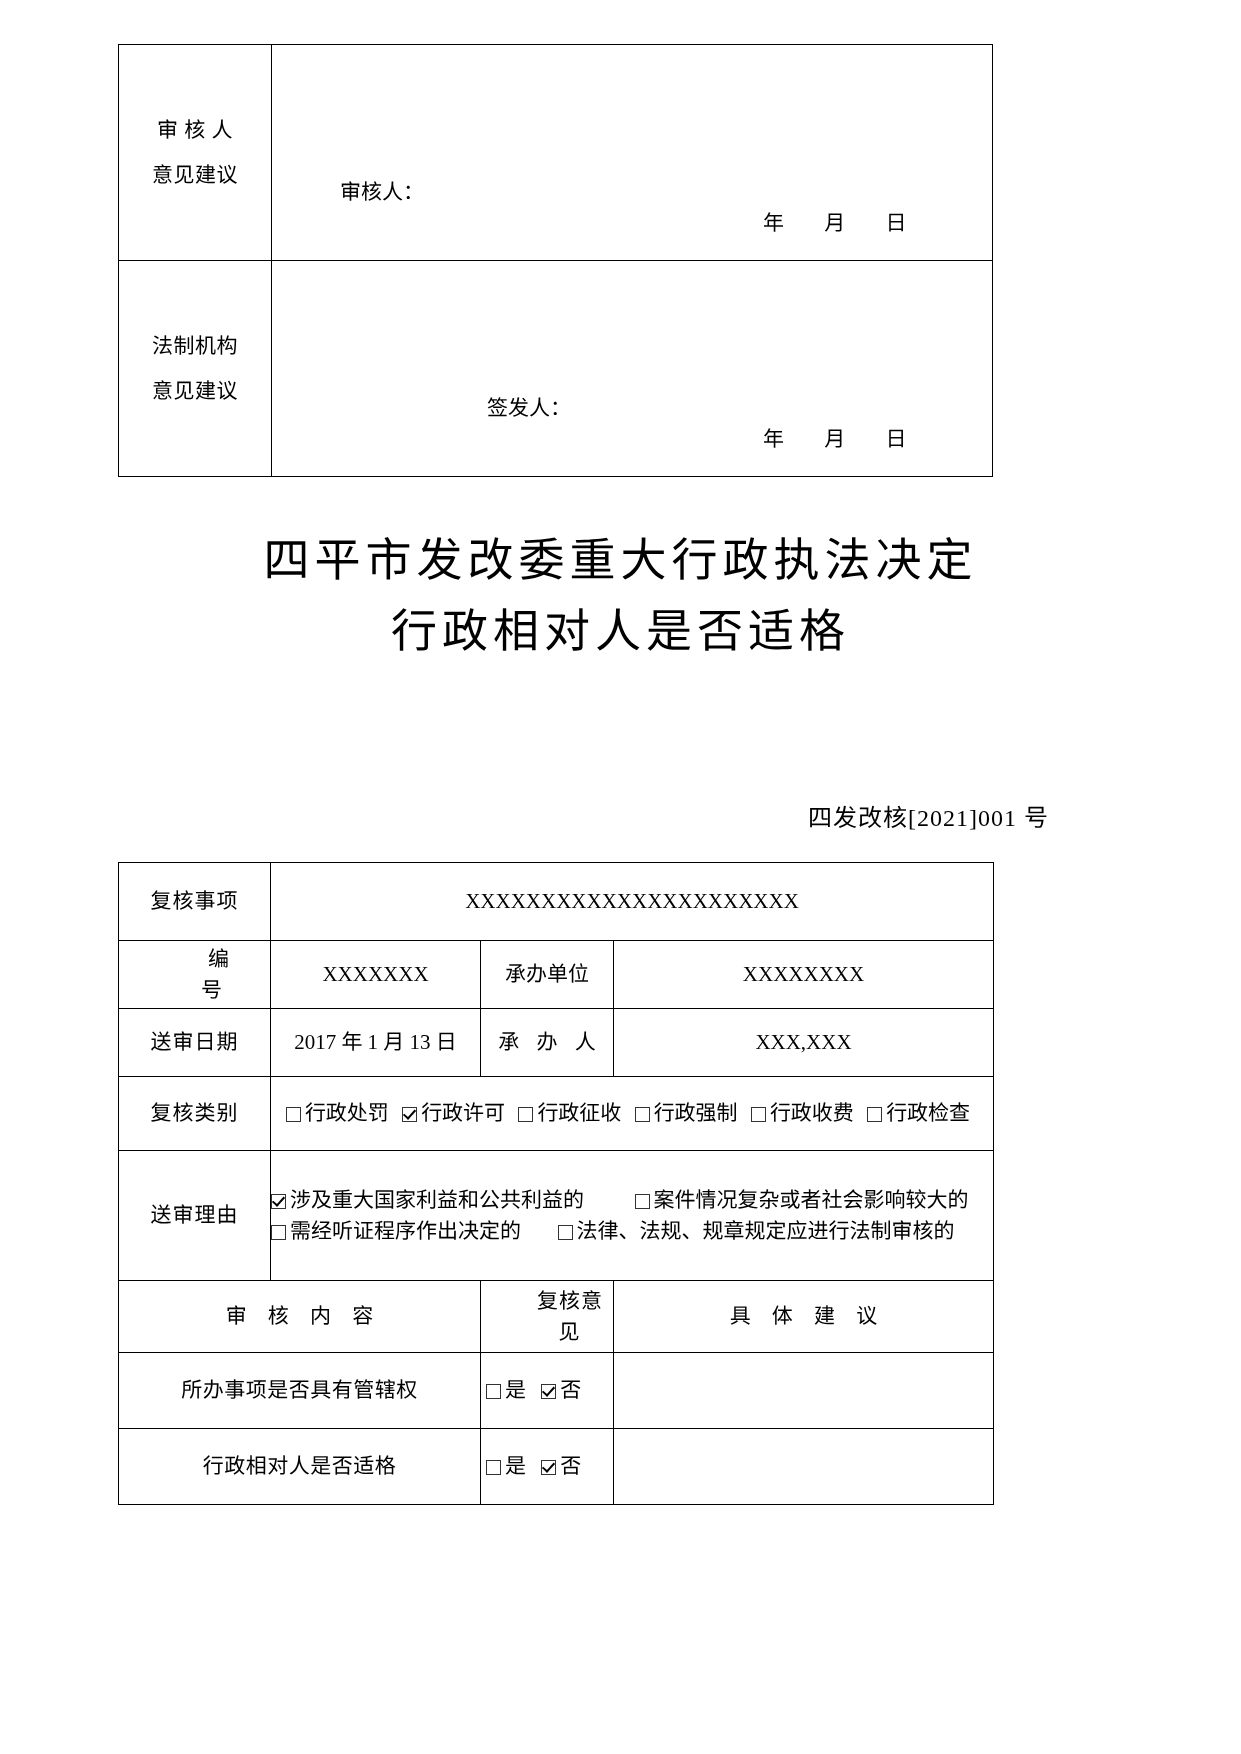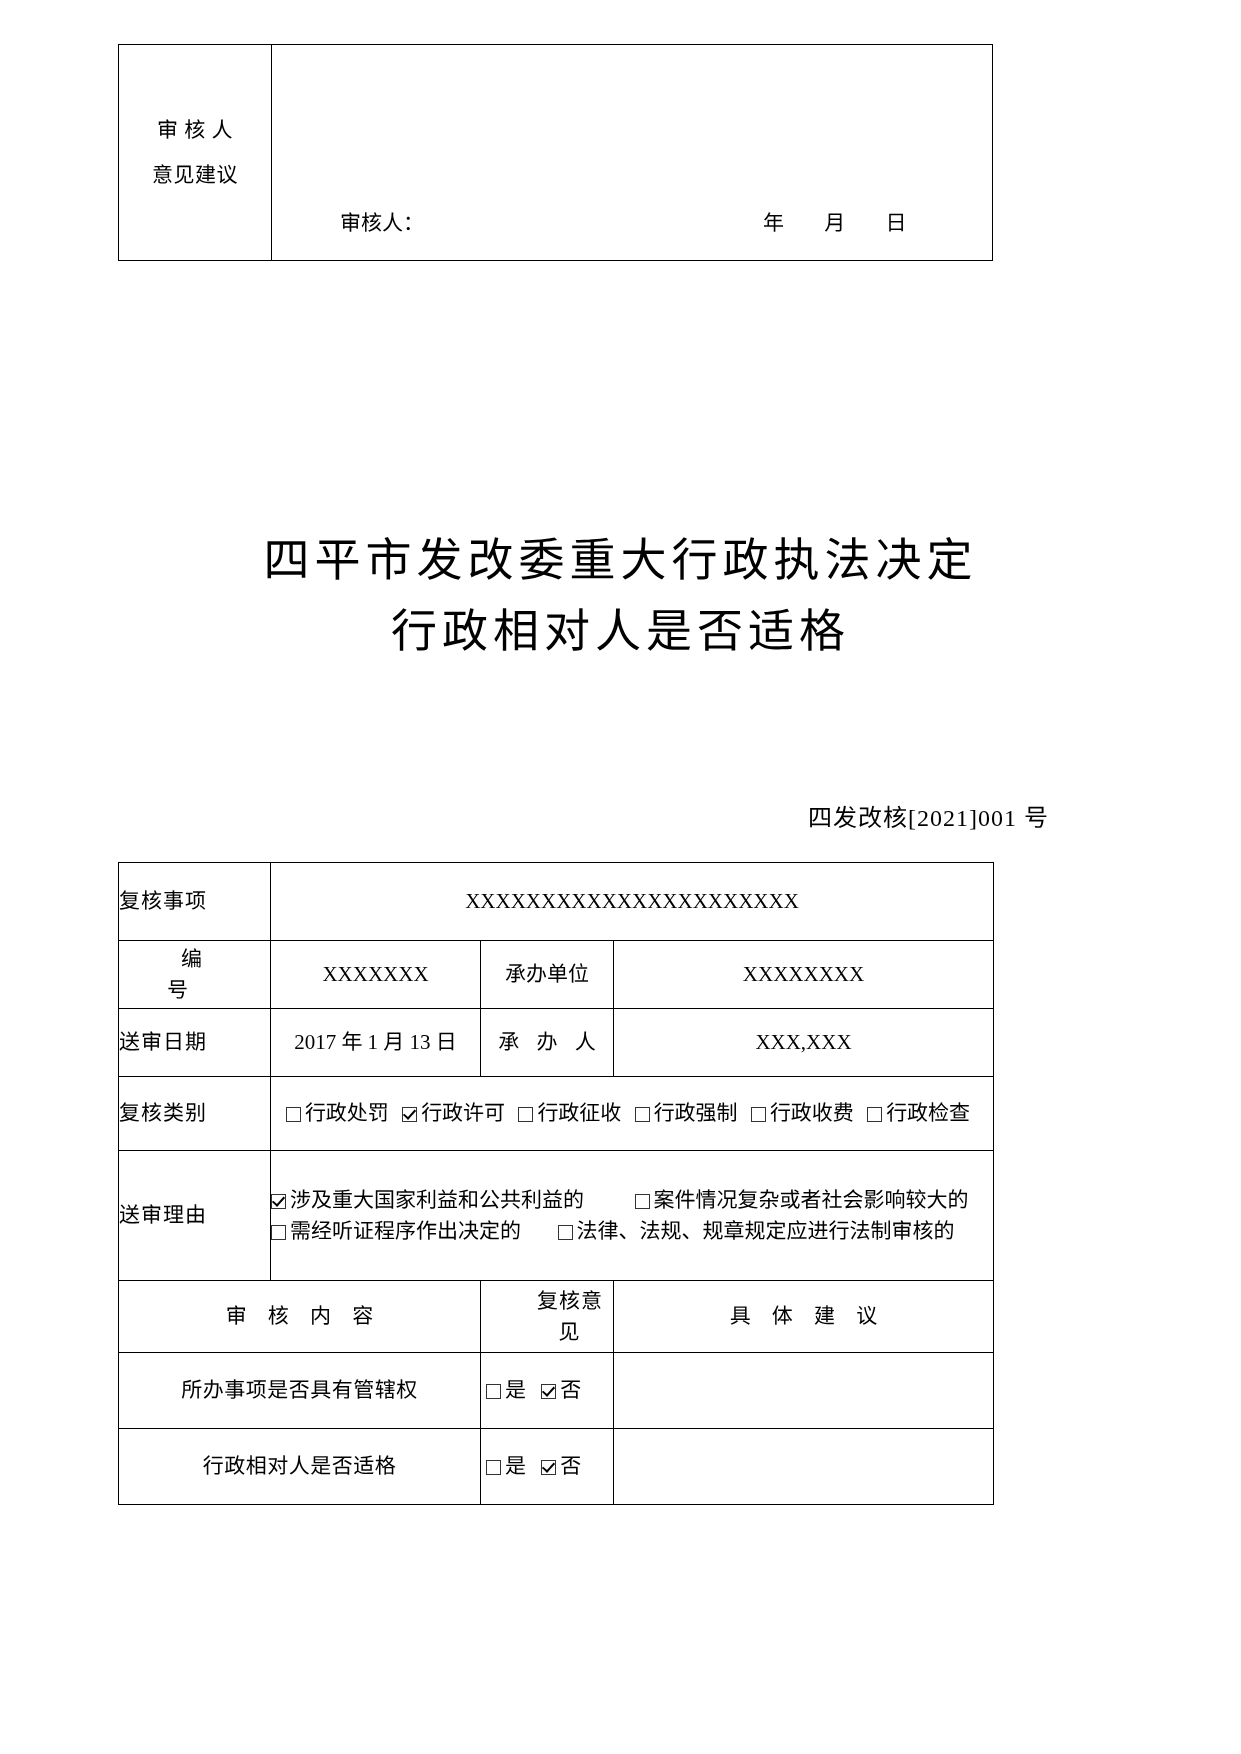--- a/index.html
+++ b/index.html
@@ -56,22 +56,23 @@
   .top-body {
     height: 215px;
     position: relative;
   }
   .sig-row {
     position: absolute;
     left: 0;
     right: 0;
     bottom: 22px;
     display: flex;
-    align-items: flex-end;
+    align-items: flex-start;
     font-size: 21px;
+    flex-direction: column;
   }
   .sig-name { margin-left: 68px; white-space: nowrap; }
   .sig-date { margin-left: auto; margin-right: 68px; white-space: nowrap; letter-spacing: 2px;}
   .sig-date span { display: inline-block; width: 54px; text-align: center; }
   .top-body.second .sig-name { margin-left: 215px; }
 
   
   .title-block {
     position: absolute;
     left: 0;
@@ -101,20 +102,21 @@
   .main-wrap {
     position: absolute;
     left: 118px;
     top: 862px;
     width: 875px;
   }
   .main-table { width: 875px; }
 
   .m-label {
     width: 152px;
+    text-align: center;
     font-size: 22px;
     letter-spacing: 1px;
     margin-top: 8px;
   }
   .m-label.spaced { letter-spacing: 14px; text-indent: 14px; padding-left: 48px; }
   .m-center { text-align: center; font-size: 21px; }
 
   .row-h-78 { height: 78px; }
   .row-h-68 { height: 68px; }
   .row-h-74 { height: 74px; }
@@ -192,20 +194,36 @@
     <table class="doc-table top-table">
       <tbody>
         <tr>
           <td class="top-label">
             <span class="lbl-line">审 核 人</span>
             <span class="lbl-line">意见建议</span>
           </td>
           <td class="top-body">
             <div class="sig-row">
               <span class="sig-name">审核人：</span>
+              <span class="sig-date">
+                <span>年</span>
+                <span>月</span>
+                <span>日</span>
+              </span>
+            </div>
+          </td>
+        </tr>
+        <tr>
+          <td class="top-label">
+            <span class="lbl-line">法制机构</span>
+            <span class="lbl-line">意见建议</span>
+          </td>
+          <td class="top-body second">
+            <div class="sig-row">
+              <span class="sig-name">签发人：</span>
               <span class="sig-date">
                 <span>年</span>
                 <span>月</span>
                 <span>日</span>
               </span>
             </div>
           </td>
         </tr>
       </tbody>
     </table>

